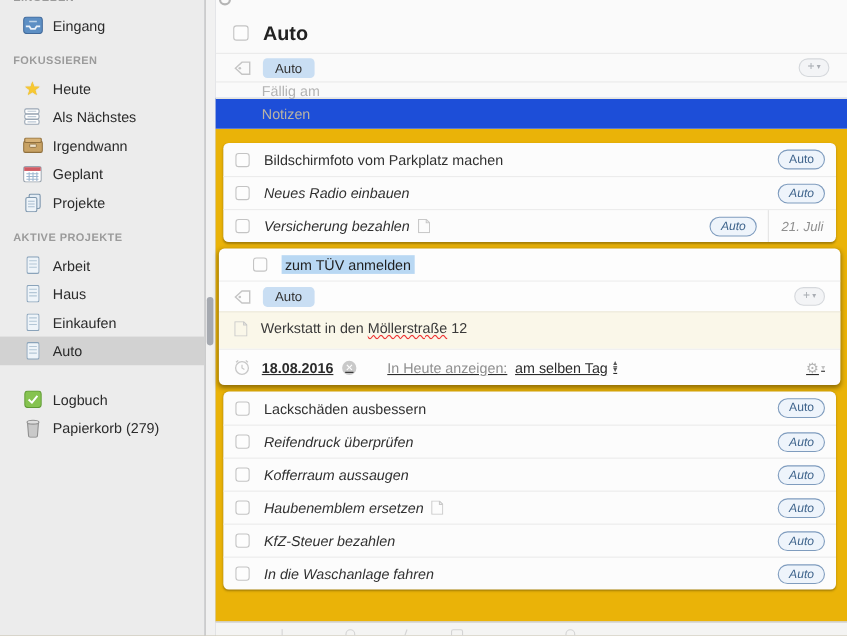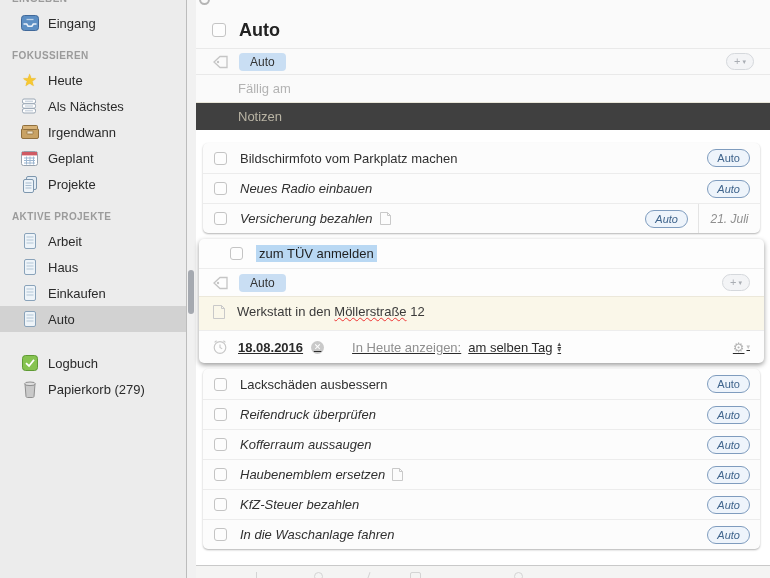--- a/index.html
+++ b/index.html
@@ -22,36 +22,36 @@
   .split .thumb { position:absolute; left:1px; top:270px; width:6px; height:44px; border-radius:3px; background:#a5a9b0; }
 
   
   .main { flex:1; display:flex; flex-direction:column; position:relative; min-width:0; }
   .hdr { background:#fafafa; position:relative; }
   .partial-circle { position:absolute; left:3px; top:-6px; width:11px; height:11px; border:2px solid #b5b5b5; border-radius:50%; }
   .title-row { display:flex; align-items:center; height:48px; padding:12px 0 0 16px; }
   .title-row .ttl { font-size:18px; font-weight:bold; color:#222; margin-left:13px; }
   .hrow { display:flex; align-items:center; border-top:1px solid #e9e9e9; }
   .tag-row { height:26px; padding:0 16px; }
-  .due-row { height:28px; padding-left:42px; color:#b3b3b3; }
-  .notes-row { height:28px; padding-left:42px; color:#b9b4a4; background:#404040; border-top:1px solid #e9e6d9; }
+  .due-row { height:15px; padding-left:42px; color:#b3b3b3; }
+  .notes-row { height:28px; padding-left:42px; color:#b9b4a4; background:#1d4ed8; border-top:1px solid #e9e6d9; }
   .spacer { flex:1; }
 
   
   .cbx { width:13px; height:13px; border:1px solid #c4c4c4; border-radius:3px; background:#fdfdfd; flex:none; }
   .cbx.big { width:14px; height:14px; }
 
   
   .pill-solid { background:#c9def3; color:#333; font-size:12px; padding:2px 11px; border-radius:4px; margin-left:10px; }
   .pill-outline { border:1px solid #7f9cbe; color:#3f648c; background:#eef4fb; font-size:11px; line-height:14px; padding:1px 9px; border-radius:9px; flex:none; }
   .addtag { border:1px solid #d5d8dc; background:#f3f4f6; color:#a9adb3; border-radius:9px; font-size:11px; line-height:13px; padding:1px 7px; display:flex; align-items:center; gap:2px; }
   .addtag .car { font-size:7px; }
 
   
-  .content { flex:1; background:#ffffff; padding:13px 10px 0 7px; }
+  .content { flex:1; background:#eab308; padding:13px 10px 0 7px; }
   .card { background:#fcfcfc; border-radius:5px; box-shadow:0 1px 2px rgba(0,0,0,.3); overflow:hidden; }
   .trow { display:flex; align-items:center; height:30px; padding-left:11px; }
   .trow + .trow { border-top:1px solid #ececec;font-style:italic; }
   .trow .cbx { margin-right:13px; }
   .trow .ttxt { color:#303030; }
   .trow .pill-outline { margin-right:10px; }
   .datecell { width:62px; align-self:stretch; border-left:1px solid #e4e4e4; color:#8f8f8f; font-size:12px; display:flex; align-items:center; justify-content:center; flex:none; }
 
   
   .card.expanded { margin:6px -4px 6px -4px; box-shadow:0 2px 5px rgba(0,0,0,.4); background:#fdfdfd; }

